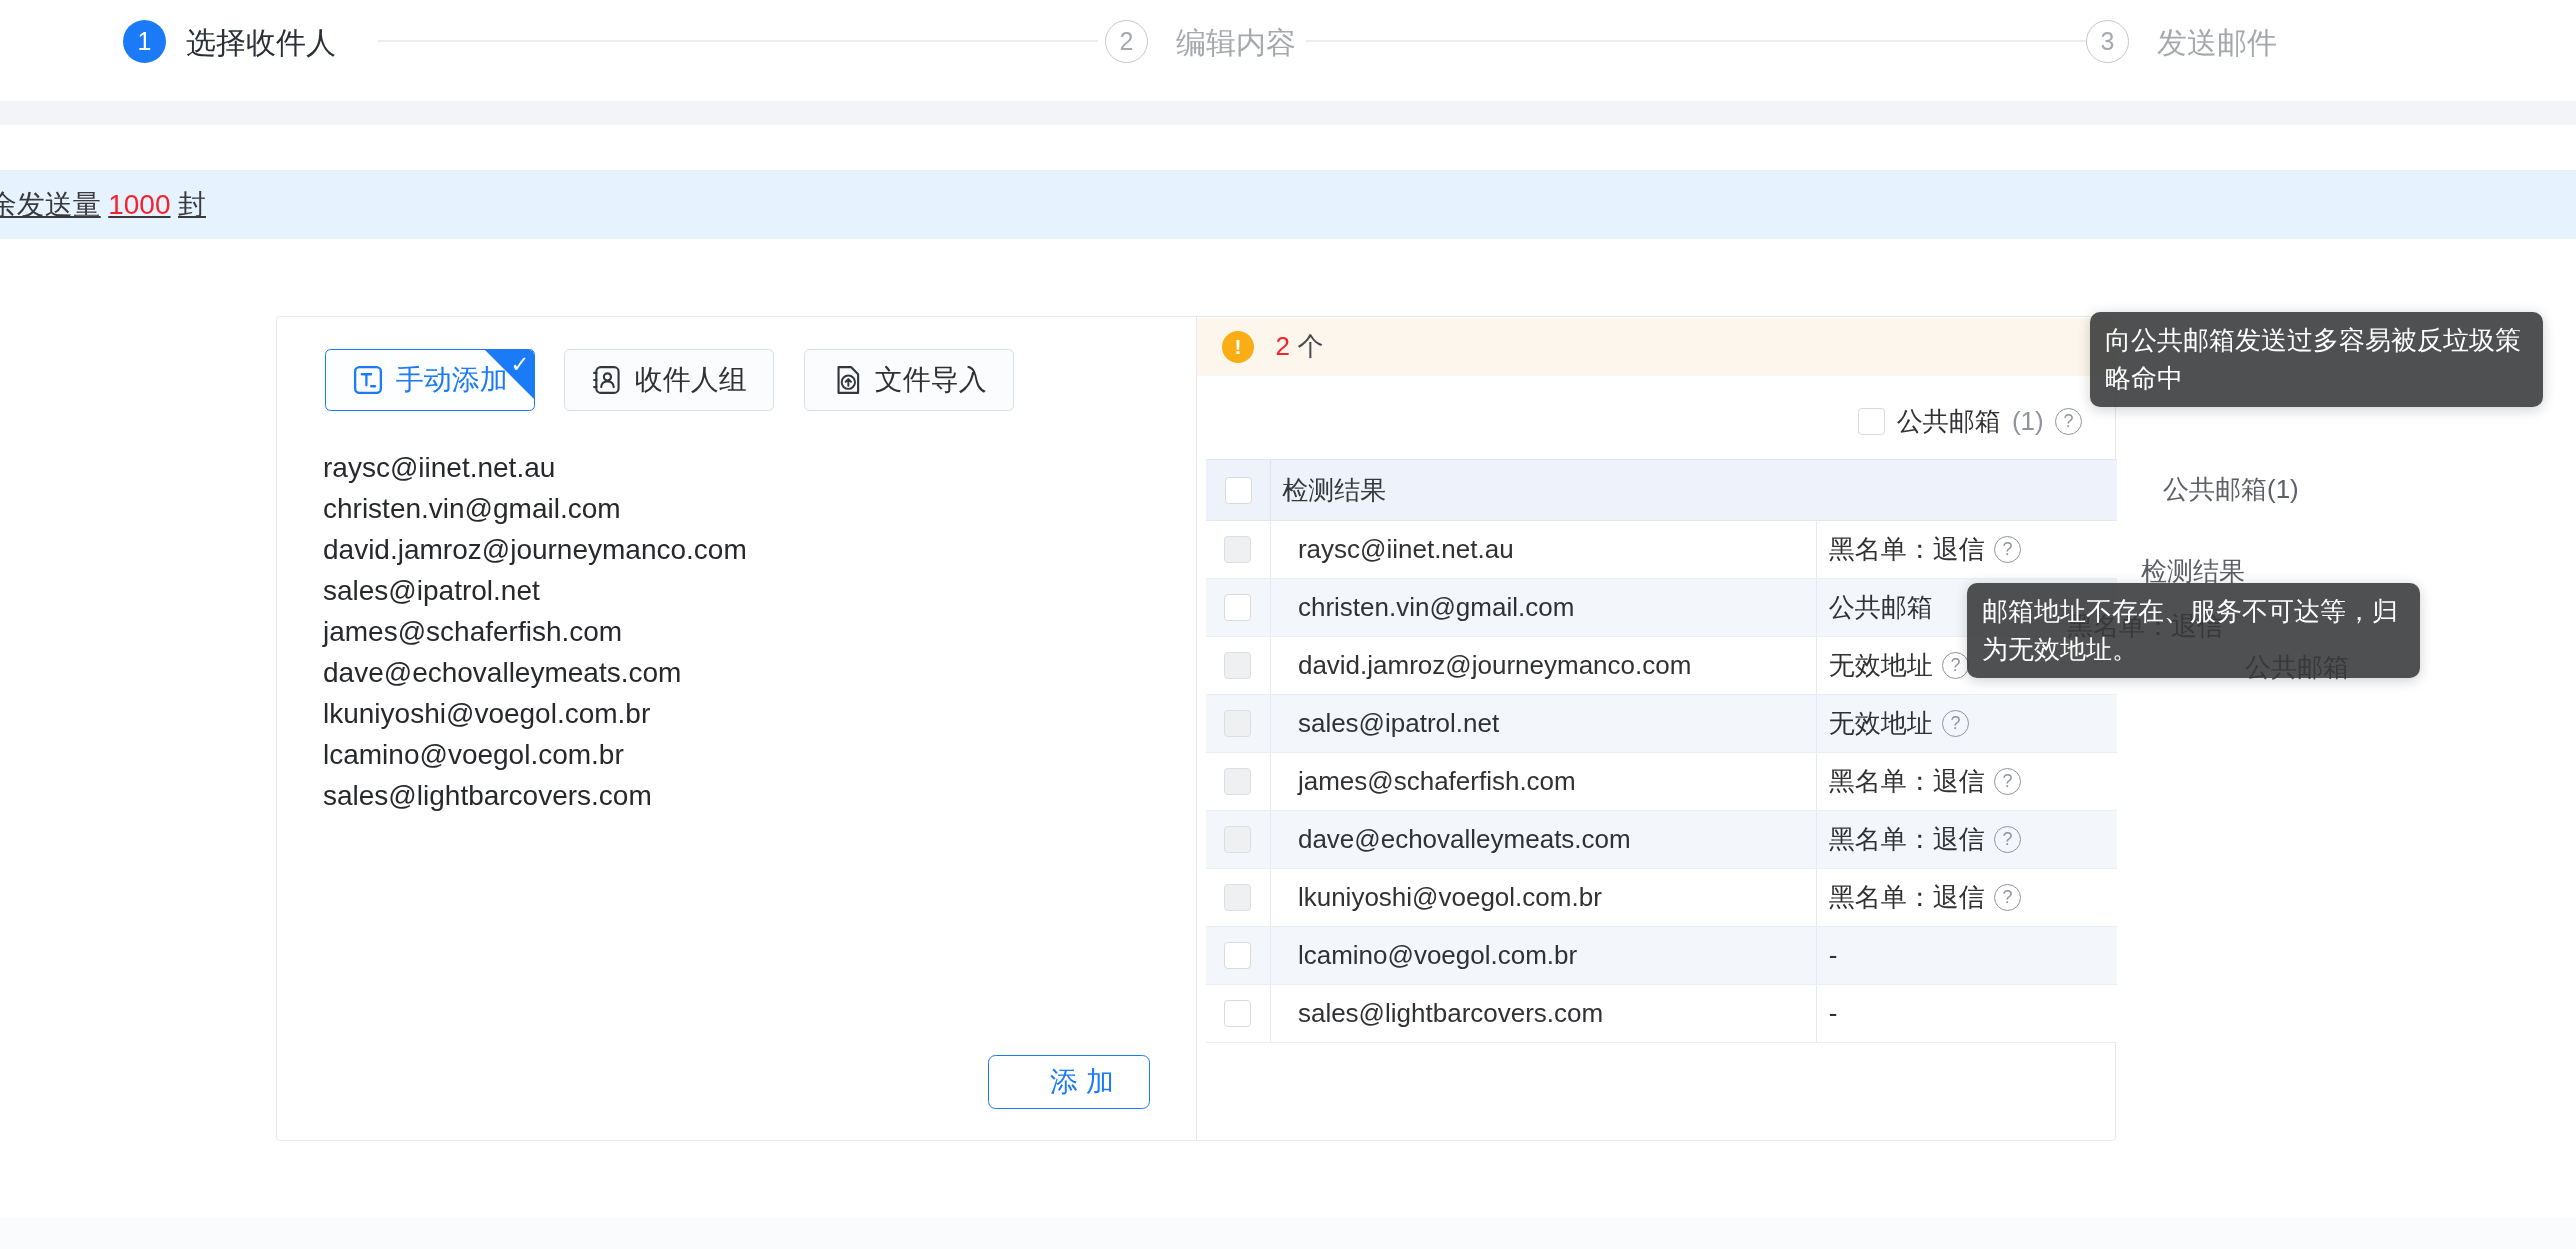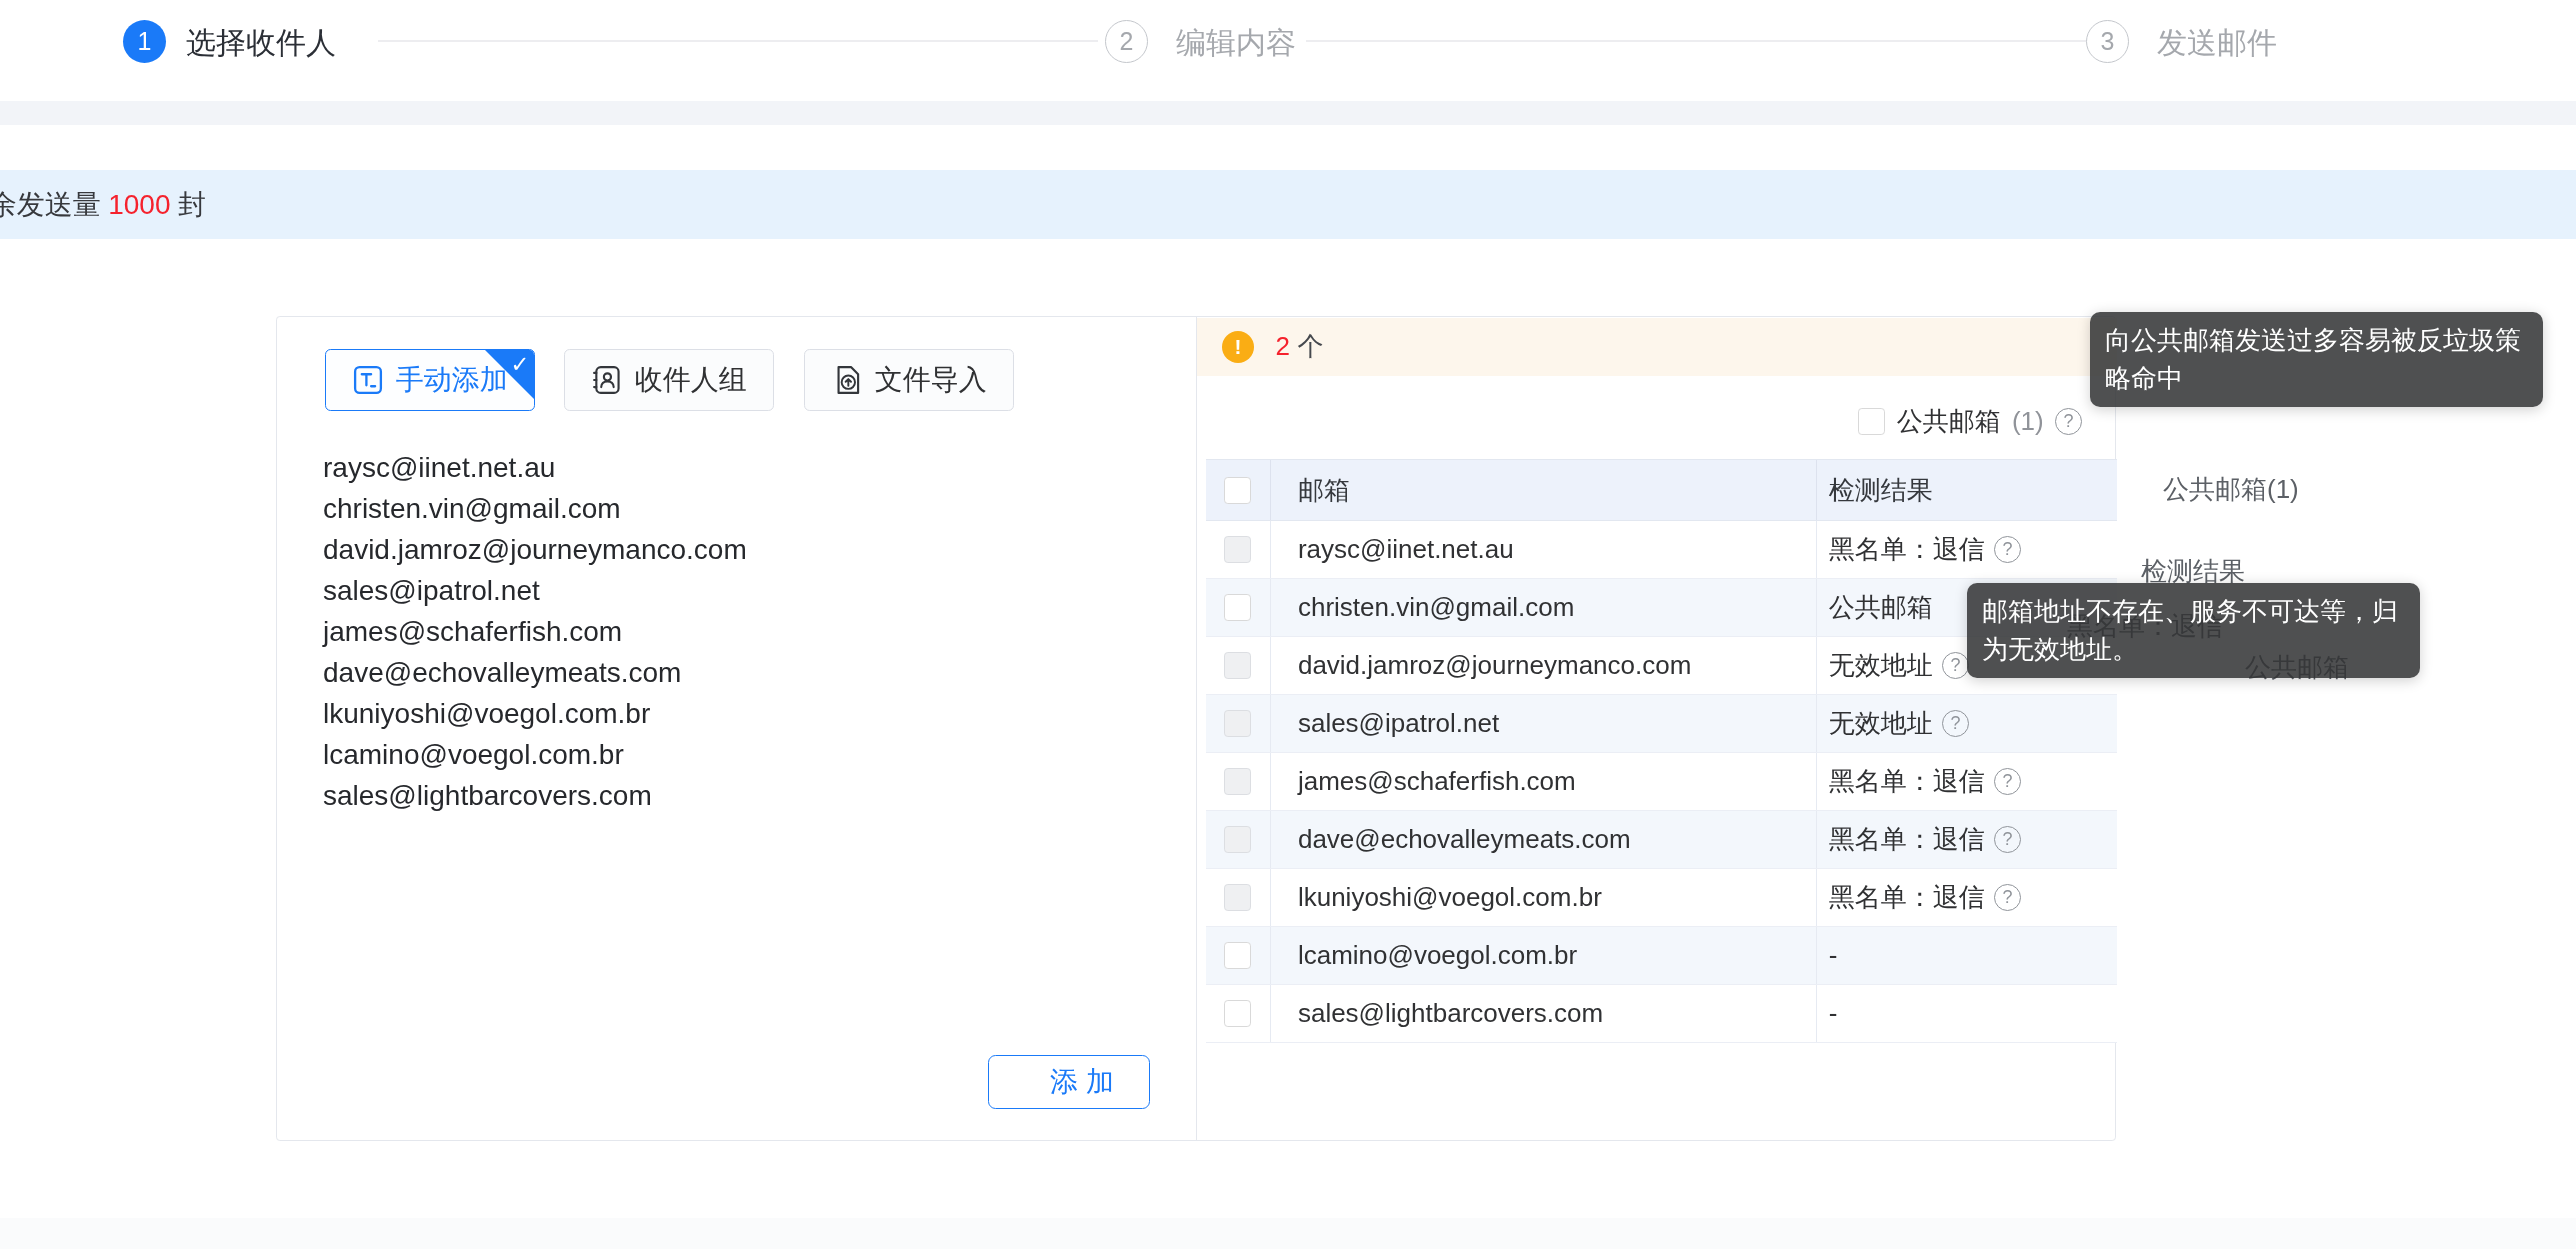--- a/index.html
+++ b/index.html
@@ -14,21 +14,21 @@
     display:flex;align-items:center;justify-content:center;font-size:25px;box-sizing:border-box;}
   .step-circle.active{background:#1a7af8;color:#fff;}
   .step-circle.inactive{background:#fff;border:1.9px solid #c4c7cc;color:#a5a8ad;}
   .step-label{position:absolute;font-size:30px;line-height:43px;white-space:nowrap;}
   .step-label.active{color:#2b2f36;font-weight:500;}
   .step-label.inactive{color:#a5a8ad;}
   .step-line{position:absolute;height:1.9px;background:#ededf0;top:40px;}
   
   .gray-strip{position:absolute;left:0;top:101px;width:2576px;height:24.4px;background:#f2f4f8;}
   .quota-banner{position:absolute;left:0;top:170px;width:2576px;height:69px;background:#e6f2fd;
-    display:flex;align-items:center;font-size:28px;color:#37393d;}
+    display:flex;align-items:center;font-size:28px;color:#37393d;text-decoration:underline;}
   .quota-banner .inner{position:relative;left:-11.3px;white-space:nowrap;}
   .quota-red{color:#f5222d;padding:0 7.5px;}
   .bottom-strip{position:absolute;left:0;top:1218px;width:2576px;height:32px;background:#fafbfc;}
   
   .panel{position:absolute;left:276px;top:316px;width:1840px;height:825px;background:#fff;
     border:0.9px solid #e4e7ed;border-radius:3.8px;box-sizing:border-box;}
   .v-divider{position:absolute;left:919px;top:0;bottom:0;width:0.9px;background:#e4e7ed;}
   
   .tab-btn{position:absolute;top:32px;width:210px;height:62px;border:0.9px solid #dcdfe6;border-radius:5.6px;
     background:#fbfcfd;display:flex;align-items:center;justify-content:center;gap:11.3px;
@@ -167,21 +167,20 @@
       <span>公共邮箱</span>
       <span class="filter-count">(1)</span>
       <span class="help-icon">?</span>
     </div>
 
     <div class="rtable">
       <div class="thead">
         <div class="cell c-check">
           <span class="cb"></span>
         </div>
-        <div class="cell c-email">邮箱</div>
         <div class="cell c-result">检测结果</div>
       </div>
       <div id="table-body">
           <div class="trow">
             <div class="cell c-check">
               <span class="cb disabled"></span>
             </div>
             <div class="cell c-email">raysc@iinet.net.au</div>
             <div class="cell c-result">
               <span>黑名单：退信</span>

